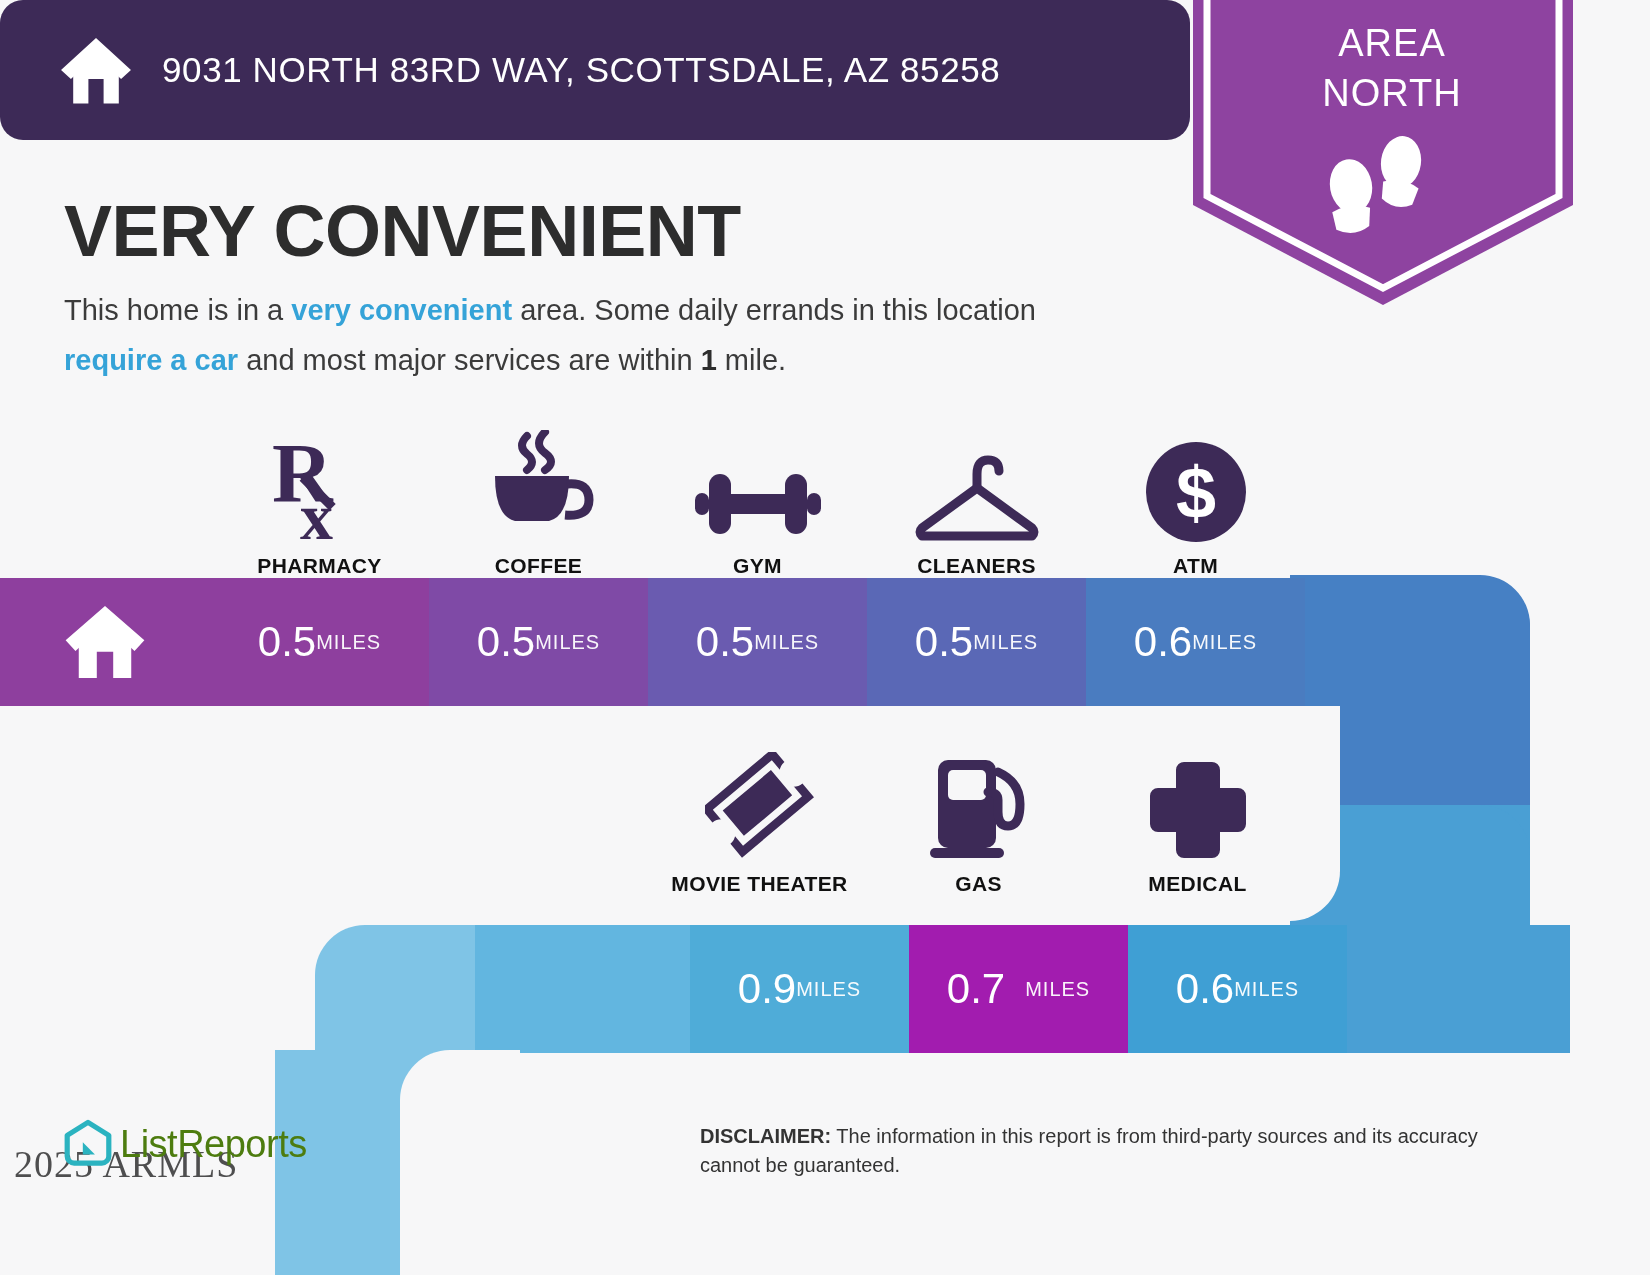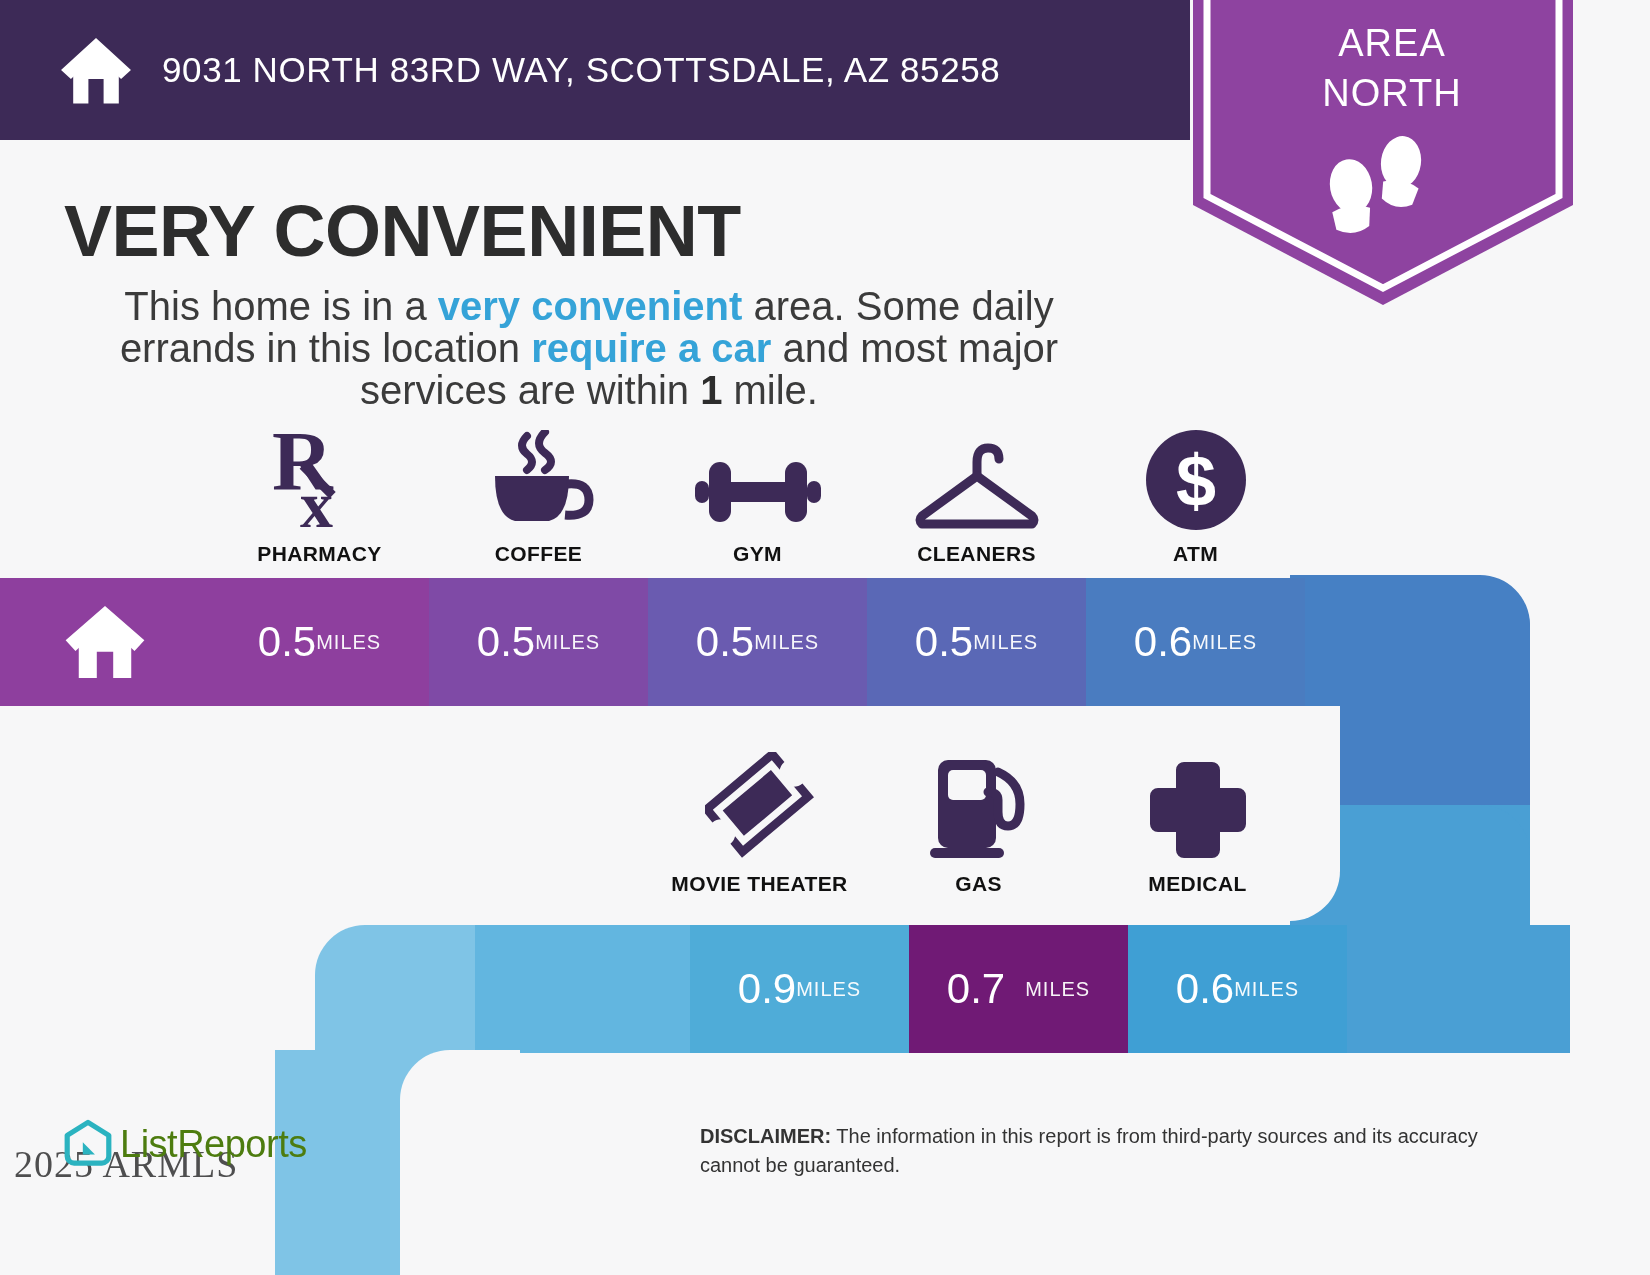--- a/index.html
+++ b/index.html
@@ -13,21 +13,21 @@
     position: relative;
     width: 1650px; height: 1275px;
     background: #f7f7f8;
   }
 
   
   .header-bar {
     position: absolute; left: 0; top: 0;
     width: 1190px; height: 140px;
     background: #3d2a57;
-    display: flex; align-items: center;
+    display: flex; align-items: center; border-radius: 23px;
   }
   .header-home { margin-left: 58px; width: 76px; height: 76px; display:block; }
   .header-address {
     margin-left: 28px;
     color: #ffffff;
     font-size: 35px;
     font-weight: 500;
     letter-spacing: 0.6px;
     white-space: nowrap;
   }
@@ -47,21 +47,21 @@
   }
 
   
   .headline {
     position: absolute; left: 64px; top: 190px;
     font-size: 72px; font-weight: 700; color: #2d2d2d;
     letter-spacing: -0.5px;
   }
   .subtext {
     position: absolute; left: 64px; top: 285px; width: 1050px;
-    font-size: 40px; line-height: 42px; color: #3b3b3b; text-align: center;
+    font-size: 29px; line-height: 50px; color: #3b3b3b;
   }
   .hl { color: #35a3d8; font-weight: 700; }
   .hl-dark { color: #2d2d2d; font-weight: 700; }
 
   
   .icon-row { position: absolute; display: flex; }
   .icon-cell {
     display: flex; flex-direction: column;
     align-items: center; justify-content: flex-end;
   }
@@ -147,21 +147,21 @@
       <div class="icon-glyph">
         <svg width="100" height="102" viewBox="0 0 100 102">
           <text x="2" y="62" font-family="Liberation Serif, serif" font-size="84" font-weight="700" fill="#3d2a57">R</text>
           <text x="30" y="99" font-family="Liberation Serif, serif" font-size="66" font-weight="700" fill="#3d2a57">x</text>
           <rect x="27" y="48" width="42" height="9" fill="#3d2a57" transform="rotate(45 48 52)"></rect>
         </svg>
       </div>
       <div class="icon-label">PHARMACY</div>
     </div>
 
-    <div class="icon-cell" style="width:219px;">
+    <div class="icon-cell" style="width:219px;gap:12px;">
       <div class="icon-glyph">
         <svg width="112" height="100" viewBox="0 0 112 100">
           <g fill="none" stroke="#3d2a57" stroke-width="8" stroke-linecap="round">
             <path d="M44 6 q-10 10 0 18 q10 8 0 16"></path>
             <path d="M62 2 q-12 12 0 21 q12 9 0 17"></path>
           </g>
           <path d="M12 46 h74 q0 40 -20 45 h-34 q-20 -5 -20 -45 Z" fill="#3d2a57"></path>
           <path d="M84 54 q22 -2 22 16 q0 17 -24 15" fill="none" stroke="#3d2a57" stroke-width="9"></path>
         </svg>
       </div>
@@ -291,21 +291,21 @@
 
   </div>
 
   <div class="bar-row" style="left:275px; top:925px; width:1495px; border-top-left-radius:50px;padding-left:40px;">
     <div style="width:160px; background:#7fc4e6; border-top-left-radius:50px;"></div>
     <div style="width:215px; background:#62b6e0;"></div>
     <div class="bar-cell" style="width:219px; background:#4facd8;">
       <div class="bar-value">0.9</div>
       <div class="bar-unit">MILES</div>
     </div>
-    <div class="bar-cell" style="width:219px; background:#701a75;gap:20px;">
+    <div class="bar-cell" style="width:219px; background:#a21caf;gap:20px;">
       <div class="bar-value">0.7</div>
       <div class="bar-unit">MILES</div>
     </div>
     <div class="bar-cell" style="width:219px; background:#3f9fd4;">
       <div class="bar-value">0.6</div>
       <div class="bar-unit">MILES</div>
     </div>
     <div style="width:223px; background:#4a9fd4;"></div>
   </div>
 

